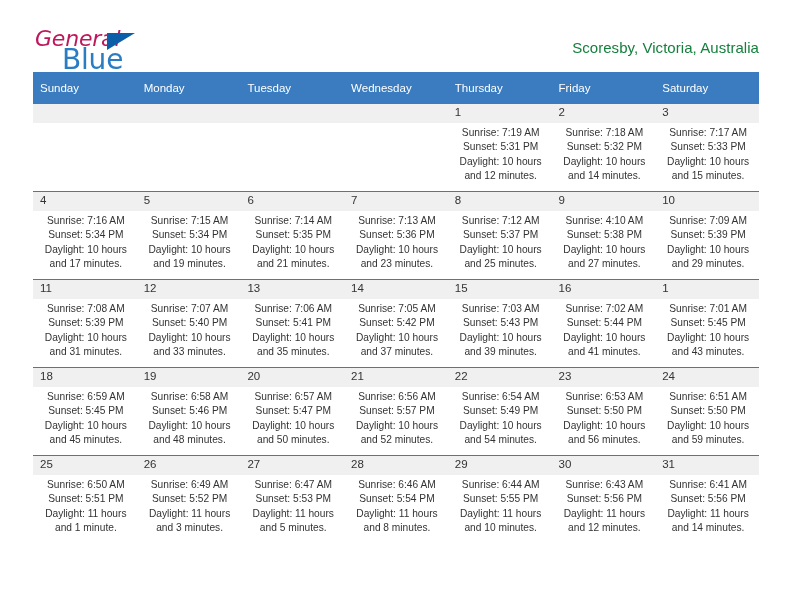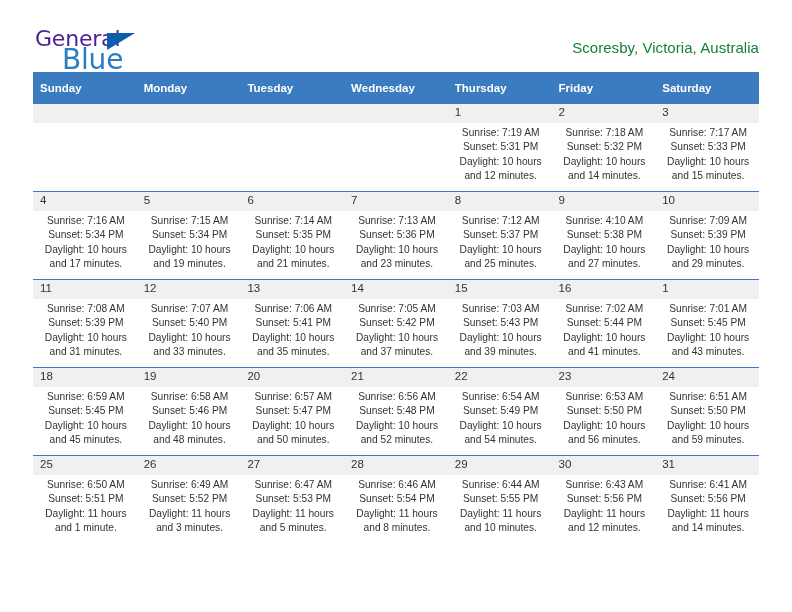--- a/index.html
+++ b/index.html
@@ -37,22 +37,23 @@
     height: 46px;
     line-height: 1;
     user-select: none;
   }
   .logo-general {
     position: absolute;
     left: 2px;
     top: 0px;
     font-size: 22px;
     letter-spacing: -0.2px;
-    color: #4c1d95;
+    color: #be185d;
     font-family: "DejaVu Sans", sans-serif;
+    font-style: italic;
   }
   .logo-blue {
     position: absolute;
     left: 29px;
     top: 18px;
     font-size: 28px;
     letter-spacing: -0.2px;
     color: #2b7dc3;
     font-family: "DejaVu Sans", sans-serif;
   }
@@ -85,21 +86,21 @@
 
   
   .calendar {
     width: 726px;
     border-collapse: collapse;
     table-layout: fixed;
   }
   .calendar th {
     background: #3a7cbf;
     color: #ffffff;
-    font-weight: bold;
+    font-weight: normal;
     font-size: 11.5px;
     text-align: left;
     padding: 6px 0 6px 7px;
     height: 19px;
     border: none;
   }
   .calendar td {
     vertical-align: top;
     width: 103.7px;
     height: 88px;
@@ -419,21 +420,21 @@
                 <div>Daylight: 10 hours</div>
                 <div>and 50 minutes.</div>
               </div>
             </div>
           </td>
           <td>
             <div class="cell shaded">
               <div class="daynum-bar">21</div>
               <div class="events">
                 <div>Sunrise: 6:56 AM</div>
-                <div>Sunset: 5:48 PM</div>
+                <div>Sunset: 5:57 PM</div>
                 <div>Daylight: 10 hours</div>
                 <div>and 52 minutes.</div>
               </div>
             </div>
           </td>
           <td>
             <div class="cell shaded">
               <div class="daynum-bar">22</div>
               <div class="events">
                 <div>Sunrise: 6:54 AM</div>

